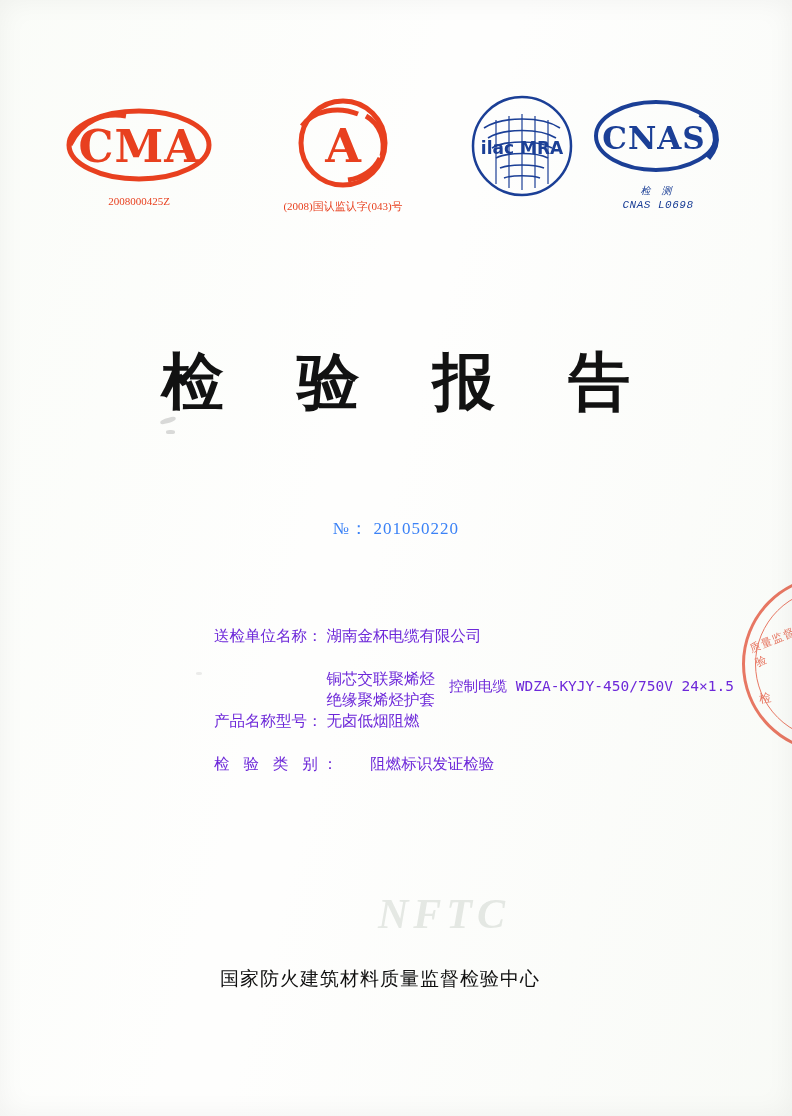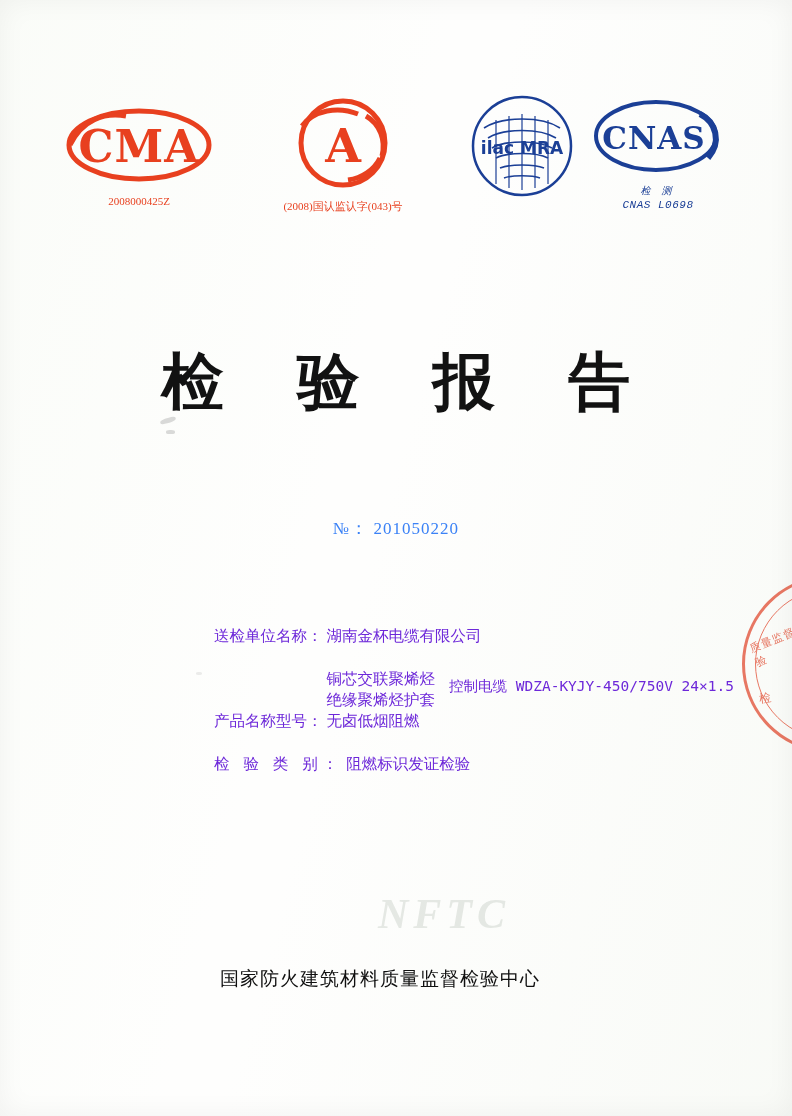--- a/index.html
+++ b/index.html
@@ -303,21 +303,21 @@
     </div>
 
     <div class="field-row">
       <span class="field-label">产品名称型号：</span>
       <span class="value-wrap">
         <span class="field-value">铜芯交联聚烯烃绝缘聚烯烃护套无卤低烟阻燃</span>
         <span class="value-line2 mono">控制电缆    WDZA-KYJY-450/750V   24×1.5</span>
       </span>
     </div>
 
-    <div class="field-row" style="margin-top:16px;">
+    <div class="field-row" style="margin-top:16px;gap:24px;">
       <span class="field-label sp">检 验 类 别：</span>
       <span class="field-value">阻燃标识发证检验</span>
     </div>
   </div>
 
   <div class="stamp">
     <div class="stamp-inner"></div>
     <div class="stamp-text">质量监督检验</div>
     <div class="stamp-text2">检</div>
   </div>

